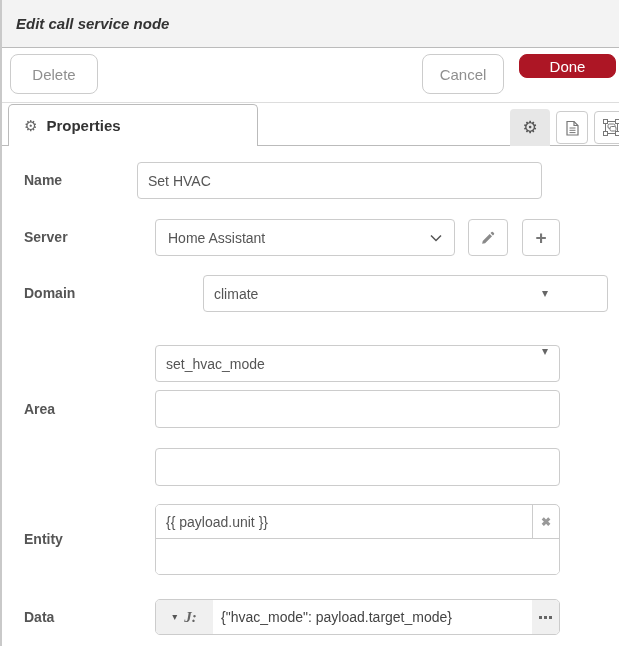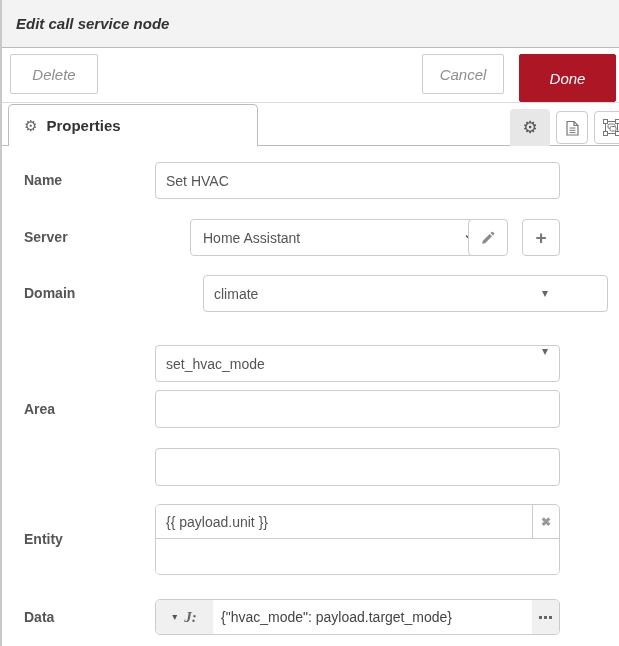--- a/index.html
+++ b/index.html
@@ -6,26 +6,26 @@
   body{font-family:"Liberation Sans", sans-serif;}
   .screen{position:relative;width:619px;height:646px;background:#fff;overflow:hidden;}
   .left-edge{position:absolute;left:0;top:0;width:2px;height:646px;background:#c9c9c9;z-index:20;}
 
   
   .header{position:absolute;left:0;top:0;width:619px;height:48px;background:#f3f3f3;
           border-bottom:1px solid #bbb;box-sizing:border-box;display:flex;align-items:center;padding-left:16px;font-style:italic;}
   .title{font-size:15px;font-weight:bold;color:#333;}
 
   
-  .btn{position:absolute;box-sizing:border-box;border-radius:2px;font-size:15px;
-       display:flex;align-items:center;justify-content:center;cursor:pointer;font-style:italic;}
+  .btn{position:absolute;box-sizing:border-box;border-radius:8px;font-size:15px;
+       display:flex;align-items:center;justify-content:center;cursor:pointer;}
   .btn-secondary{background:#fff;border:1px solid #ccc;color:#8f8f8f;}
   #delete-btn{left:10px;top:54px;width:88px;height:40px;}
   #cancel-btn{left:422px;top:54px;width:82px;height:40px;}
-  #done-btn{left:519px;top:54px;width:97px;height:48px;background:#AD1625;border:1px solid #AD1625;color:#fff;}
+  #done-btn{left:519px;top:54px;width:97px;height:24px;background:#AD1625;border:1px solid #AD1625;color:#fff;}
 
   
   .tabline-top{position:absolute;left:0;top:102px;width:619px;height:1px;background:#ddd;}
   .tabline-bottom{position:absolute;left:0;top:145px;width:619px;height:1px;background:#bbb;}
   .tab-active{position:absolute;left:8px;top:104px;width:250px;height:42px;background:#fff;
               border:1px solid #bbb;border-bottom:none;border-radius:5px 5px 0 0;box-sizing:border-box;
               display:flex;align-items:center;gap:9px;padding-left:15px;z-index:2;}
   .tab-gear{color:#666;font-size:15px;line-height:1;}
   .tab-label{font-weight:bold;font-size:15px;color:#333;}
 
@@ -36,21 +36,21 @@
   #appearance-btn{left:594px;top:111px;width:34px;height:33px;background:#fff;border:1px solid #ccc;border-radius:4px;}
 
   
   .row-label{position:absolute;left:24px;font-size:14px;color:#555;font-weight:bold;}
   .text-input{position:absolute;box-sizing:border-box;border:1px solid #ccc;border-radius:4px;
               font-size:14px;color:#555;padding:0 10px;background:#fff;font-family:inherit;outline:none;}
   .combo-caret{position:absolute;width:18px;text-align:center;color:#666;font-size:12px;pointer-events:none;}
 
   .select-box{position:absolute;left:155px;top:219px;width:300px;height:37px;box-sizing:border-box;
               border:1px solid #ccc;border-radius:4px;background:#fff;display:flex;align-items:center;
-              justify-content:space-between;padding:0 12px;font-size:14px;color:#555;cursor:pointer;margin-left:35px;}
+              justify-content:space-between;padding:0 12px;font-size:14px;color:#555;cursor:pointer;}
   .sq-btn{position:absolute;box-sizing:border-box;border:1px solid #ccc;border-radius:4px;background:#fff;
           display:flex;align-items:center;justify-content:center;cursor:pointer;}
   #edit-server-btn{left:468px;top:219px;width:40px;height:37px;}
   #add-server-btn{left:522px;top:219px;width:38px;height:37px;}
   .plus-glyph{color:#777;font-size:19px;font-weight:bold;line-height:1;}
 
   
   .entity-box{position:absolute;left:155px;top:504px;width:405px;height:71px;box-sizing:border-box;
               border:1px solid #ccc;border-radius:5px;background:#fff;overflow:hidden;}
   .entity-row1{height:34px;border-bottom:1px solid #ccc;display:flex;box-sizing:border-box;}
@@ -113,21 +113,21 @@
         <rect x="12.5" y="0.5" width="4" height="4" fill="#fff" stroke="#777"></rect>
         <rect x="0.5" y="12.5" width="4" height="4" fill="#fff" stroke="#777"></rect>
         <rect x="12.5" y="12.5" width="4" height="4" fill="#fff" stroke="#777"></rect>
         <rect x="5" y="5" width="7" height="4.5" rx="1.5" fill="none" stroke="#777"></rect>
         <rect x="7" y="7.5" width="6" height="4.5" rx="1.5" fill="#fff" stroke="#777"></rect>
       </svg>
     </span>
   </div>
 
   <div class="row-label" style="top:162px;height:37px;line-height:37px;">Name</div>
-  <input class="text-input" style="left: 155px; top: 162px; width: 405px; height: 37px;" value="Set HVAC">
+  <input class="text-input" style="left: 137px; top: 162px; width: 405px; height: 37px;" value="Set HVAC">
 
   <div class="row-label" style="top:219px;height:37px;line-height:37px;">Server</div>
   <div class="select-box">
     <span>Home Assistant</span>
     <span style="display:flex;">
       <svg width="12" height="8" viewBox="0 0 12 8">
           <path d="M1 1.5l5 5 5-5" stroke="#555" stroke-width="1.5" fill="none"></path>
         </svg>
     </span>
   </div>

